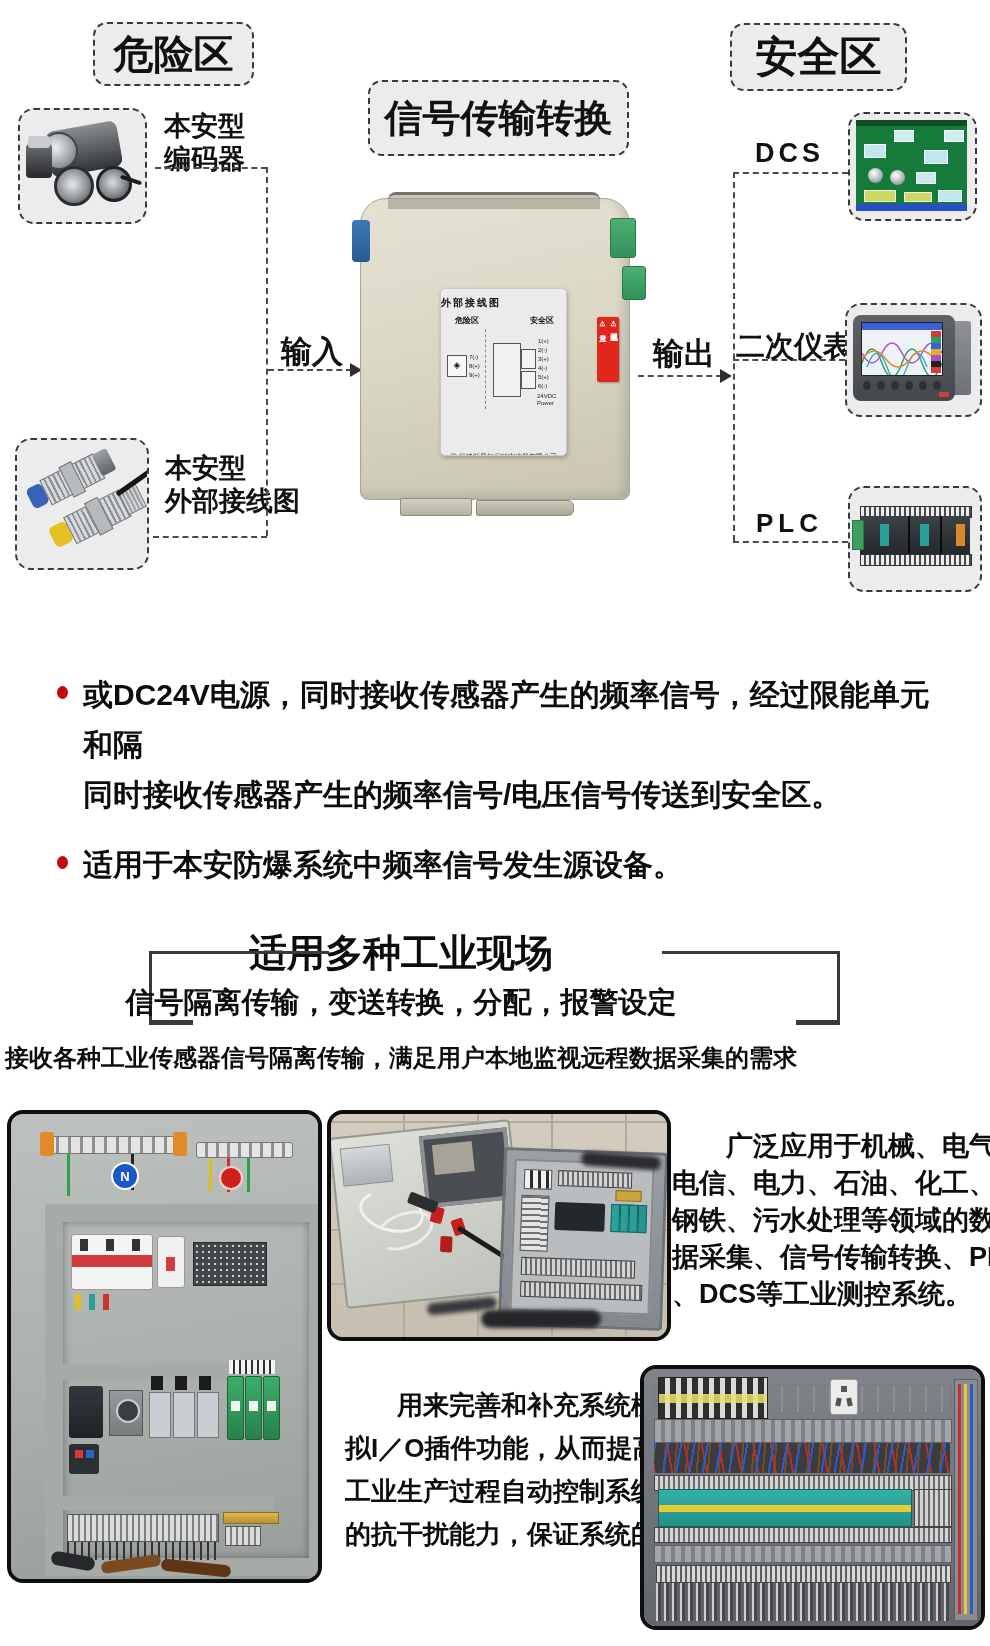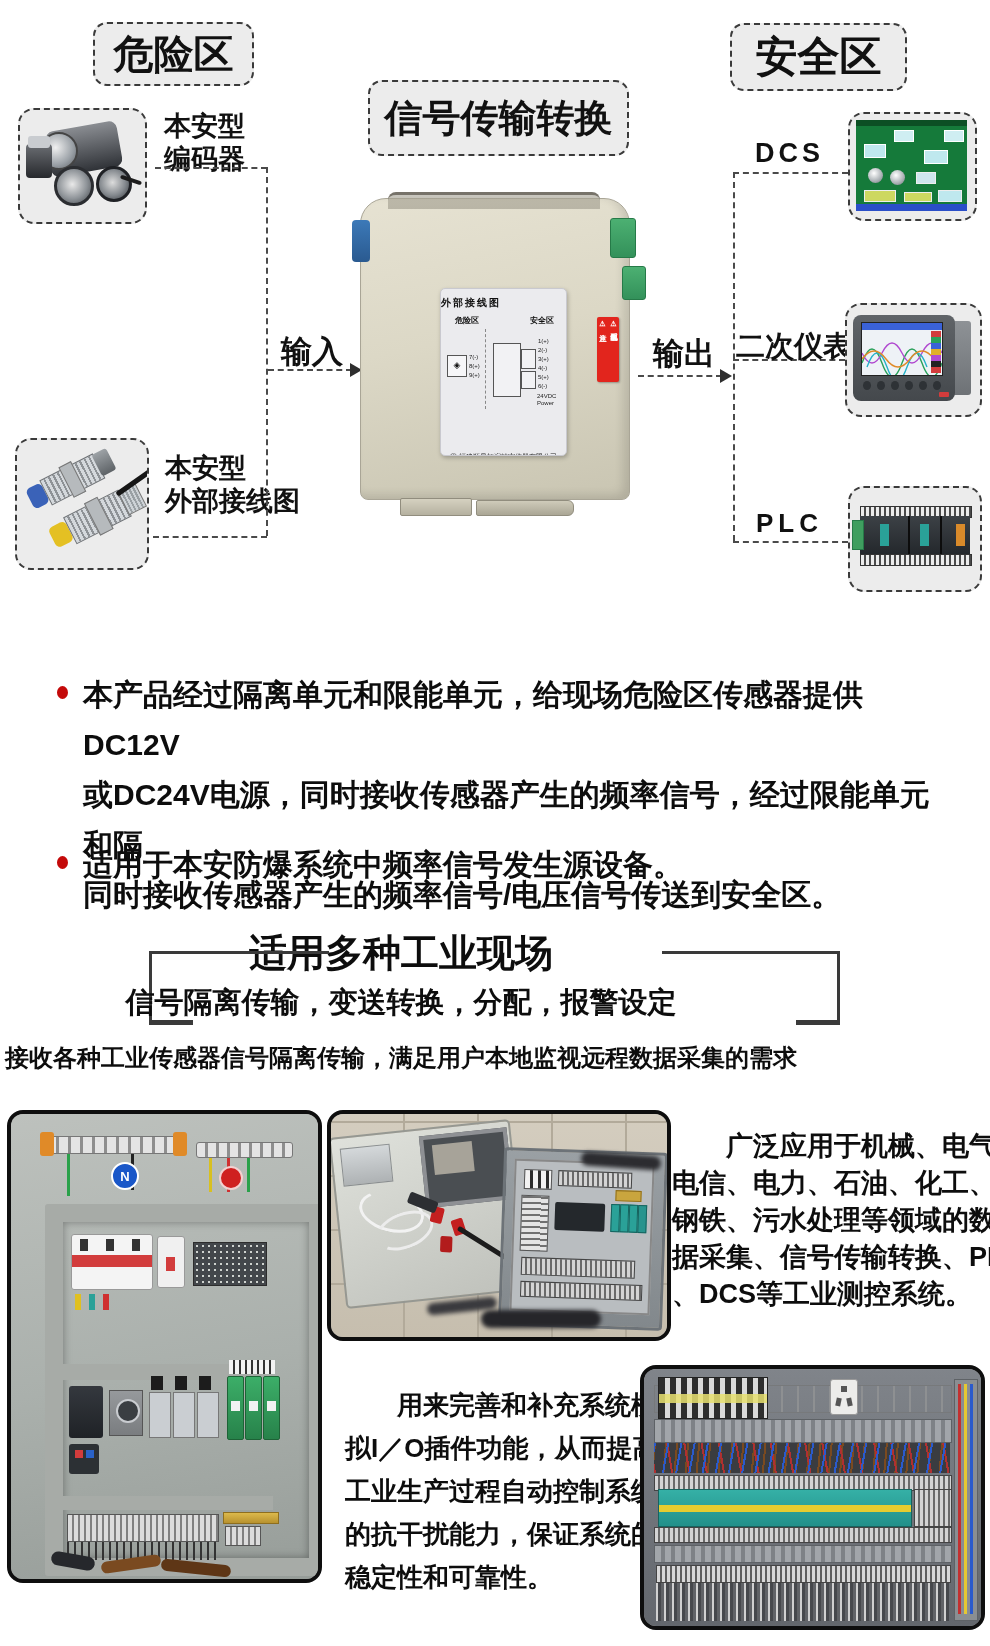--- a/index.html
+++ b/index.html
@@ -215,21 +215,20 @@
     </div>
 
     <div class="abs" style="left:40px;top:306px;width:70px;height:16px;background:linear-gradient(#d5d1c0,#b5b1a0);border:1px solid #918d7e;border-radius:2px;"></div>
     <div class="abs" style="left:116px;top:308px;width:96px;height:14px;background:linear-gradient(#cfcbba,#aaa695);border:1px solid #918d7e;border-radius:2px 6px 6px 2px;"></div>
   </div>
 
 
   <div class="bullet" style="top:670px;">
     <div class="dot"></div>
     <div class="btext">
-      <div>本产品经过隔离单元和限能单元，给现场危险区传感器提供DC12V</div>
       <div>或DC24V电源，同时接收传感器产生的频率信号，经过限能单元和隔</div>
       <div>同时接收传感器产生的频率信号/电压信号传送到安全区。</div>
     </div>
   </div>
 
   <div class="bullet" style="top:840px;">
     <div class="dot"></div>
     <div class="btext">适用于本安防爆系统中频率信号发生源设备。</div>
   </div>
 
@@ -351,21 +350,20 @@
     <div>钢铁、污水处理等领域的数</div>
     <div>据采集、信号传输转换、PLC</div>
     <div>、DCS等工业测控系统。</div>
   </div>
 
   <div class="abs" style="left:345px;top:1384px;font-size:26px;font-weight:700;line-height:43px;color:#0d0d0d;white-space:nowrap;">
     <div style="padding-left:52px;">用来完善和补充系统模</div>
     <div>拟I／O插件功能，从而提高</div>
     <div>工业生产过程自动控制系统</div>
     <div>的抗干扰能力，保证系统的</div>
-    <div>稳定性和可靠性。</div>
   </div>
 
   <div class="photo" style="left:640px;top:1365px;width:337px;height:257px;">
     <div class="abs" style="left:0;top:0;width:100%;height:100%;background:linear-gradient(#80848a,#63676d);"></div>
     <div class="abs" style="left:10px;top:16px;width:296px;height:26px;background:linear-gradient(#dcdee0,#a8aaac);border:1px solid #77797b;background-image:repeating-linear-gradient(90deg,transparent 0 14px,#8e9092 14px 16px);"></div>
     <div class="abs" style="left:14px;top:8px;width:108px;height:40px;background:repeating-linear-gradient(90deg,#2e2e2e 0 6px,#dadada 6px 11px);border:1px solid #222;">
       <div class="abs" style="left:0;top:16px;width:100%;height:9px;background:#e8e070;opacity:.85;"></div>
     </div>
     <div class="abs" style="left:186px;top:10px;width:26px;height:34px;background:#ececea;border:1px solid #999;border-radius:3px;">
       <div class="abs" style="left:10px;top:6px;width:6px;height:6px;background:#555;"></div>

